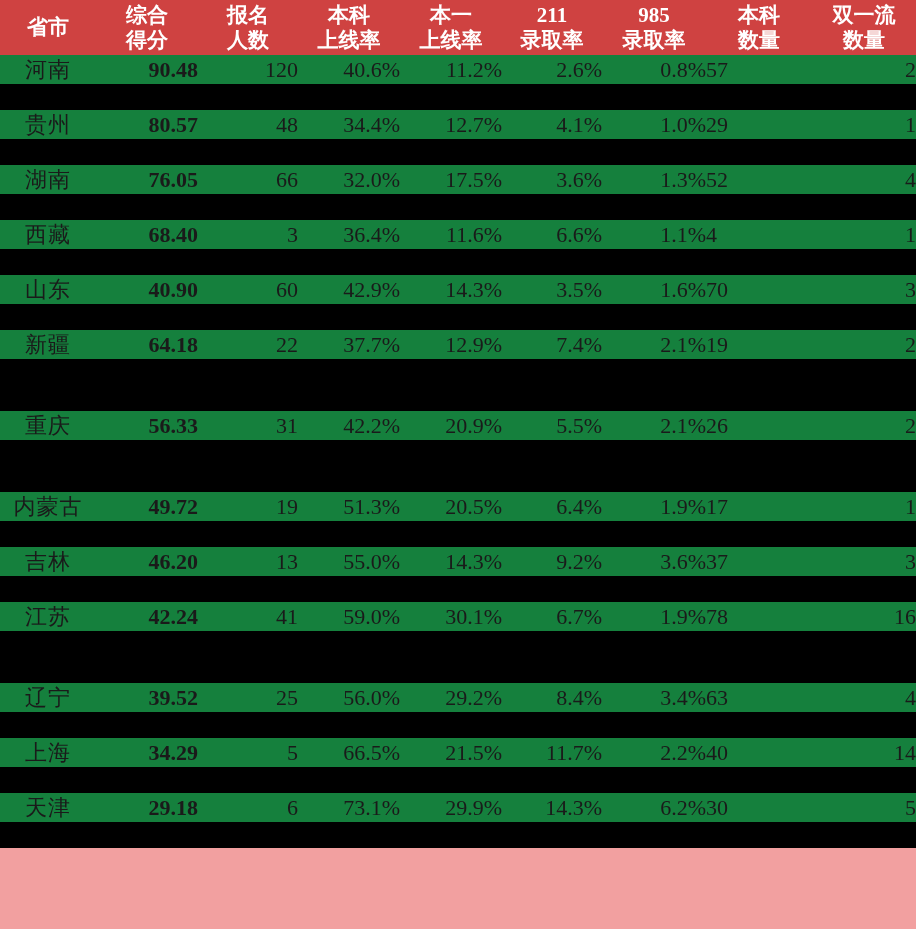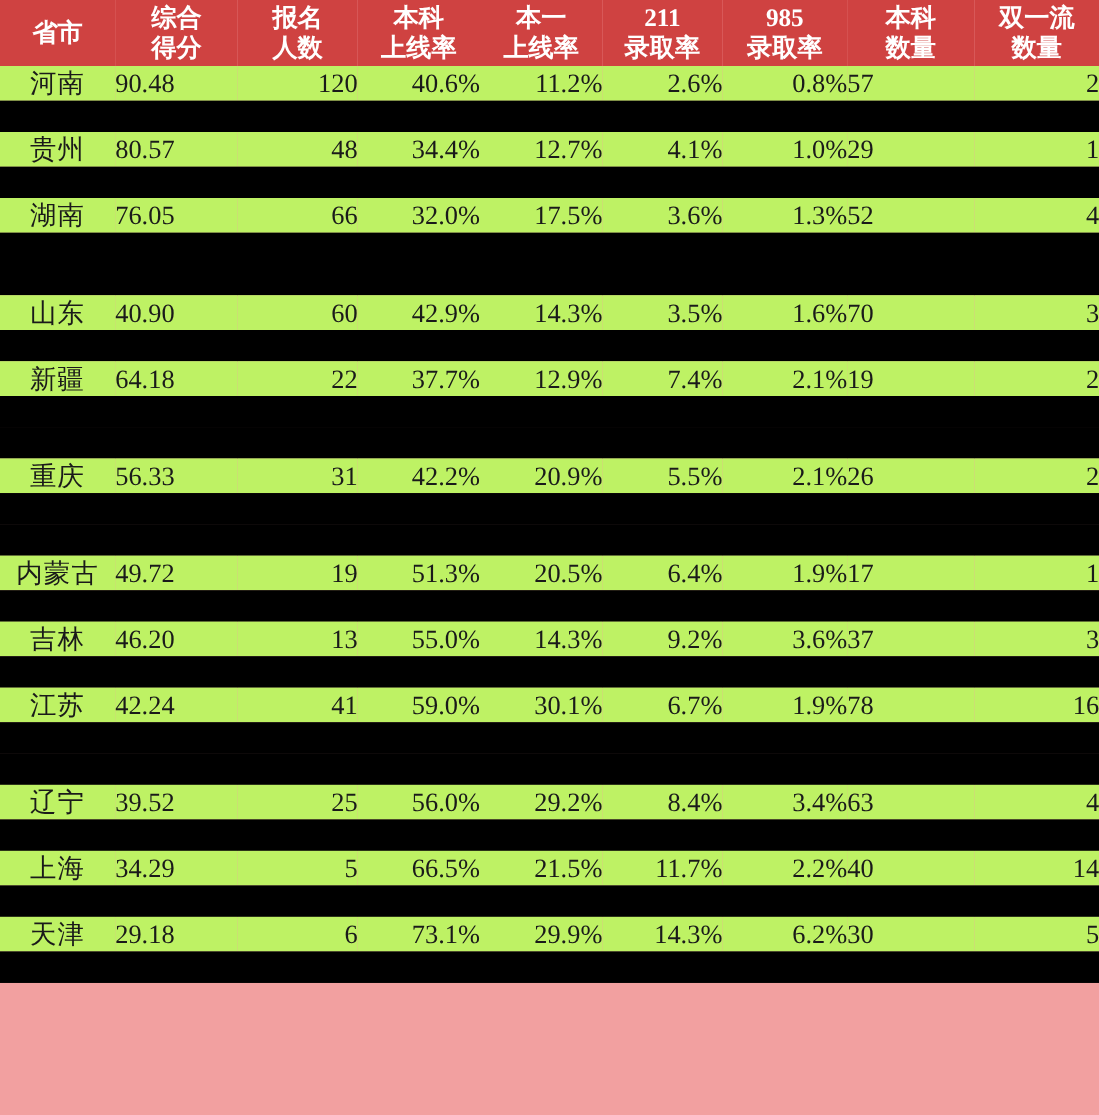--- a/index.html
+++ b/index.html
@@ -47,21 +47,21 @@
   }
   th .hdr-l1, th .hdr-l2 {
     display: block;
   }
   th.single-line .hdr-l1 {
     display: block;
   }
 
   
   tr.data-row {
-    background: #bef264;
+    background: #15803d;
     height: 29px;
   }
   tr.data-row td {
     color: #1a1a1a;
     font-size: 22px;
     line-height: 29px;
     padding: 0;
     border: 0;
     vertical-align: middle;
     height: 29px;
@@ -70,21 +70,23 @@
   }
   td.col-province {
     text-align: center;
     letter-spacing: 1px;
   }
   td.col-num {
     text-align: right;
     padding-right: 30px;
   }
   td.col-score {
+    text-align: right;
     padding-right: 42px;
+    font-weight: bold;
   }
   td.col-count {
     padding-right: 40px;
   }
   td.col-last {
     text-align: right;
     padding-right: 44px;
   }
 
   
@@ -203,20 +205,31 @@
           <td class="col-num">32.0%</td>
           <td class="col-num">17.5%</td>
           <td class="col-num">3.6%</td>
           <td class="col-num">1.3%</td>
           <td class="col-count">52</td>
           <td class="col-last">4</td>
         </tr>
         <tr class="spacer-row">
           <td colspan="9"></td>
         </tr>
+        <tr class="data-row">
+          <td class="col-province">西藏</td>
+          <td class="col-score">68.40</td>
+          <td class="col-num">3</td>
+          <td class="col-num">36.4%</td>
+          <td class="col-num">11.6%</td>
+          <td class="col-num">6.6%</td>
+          <td class="col-num">1.1%</td>
+          <td class="col-count">4</td>
+          <td class="col-last">1</td>
+        </tr>
         <tr class="spacer-row">
           <td colspan="9"></td>
         </tr>
         <tr class="data-row">
           <td class="col-province">山东</td>
           <td class="col-score">40.90</td>
           <td class="col-num">60</td>
           <td class="col-num">42.9%</td>
           <td class="col-num">14.3%</td>
           <td class="col-num">3.5%</td>

